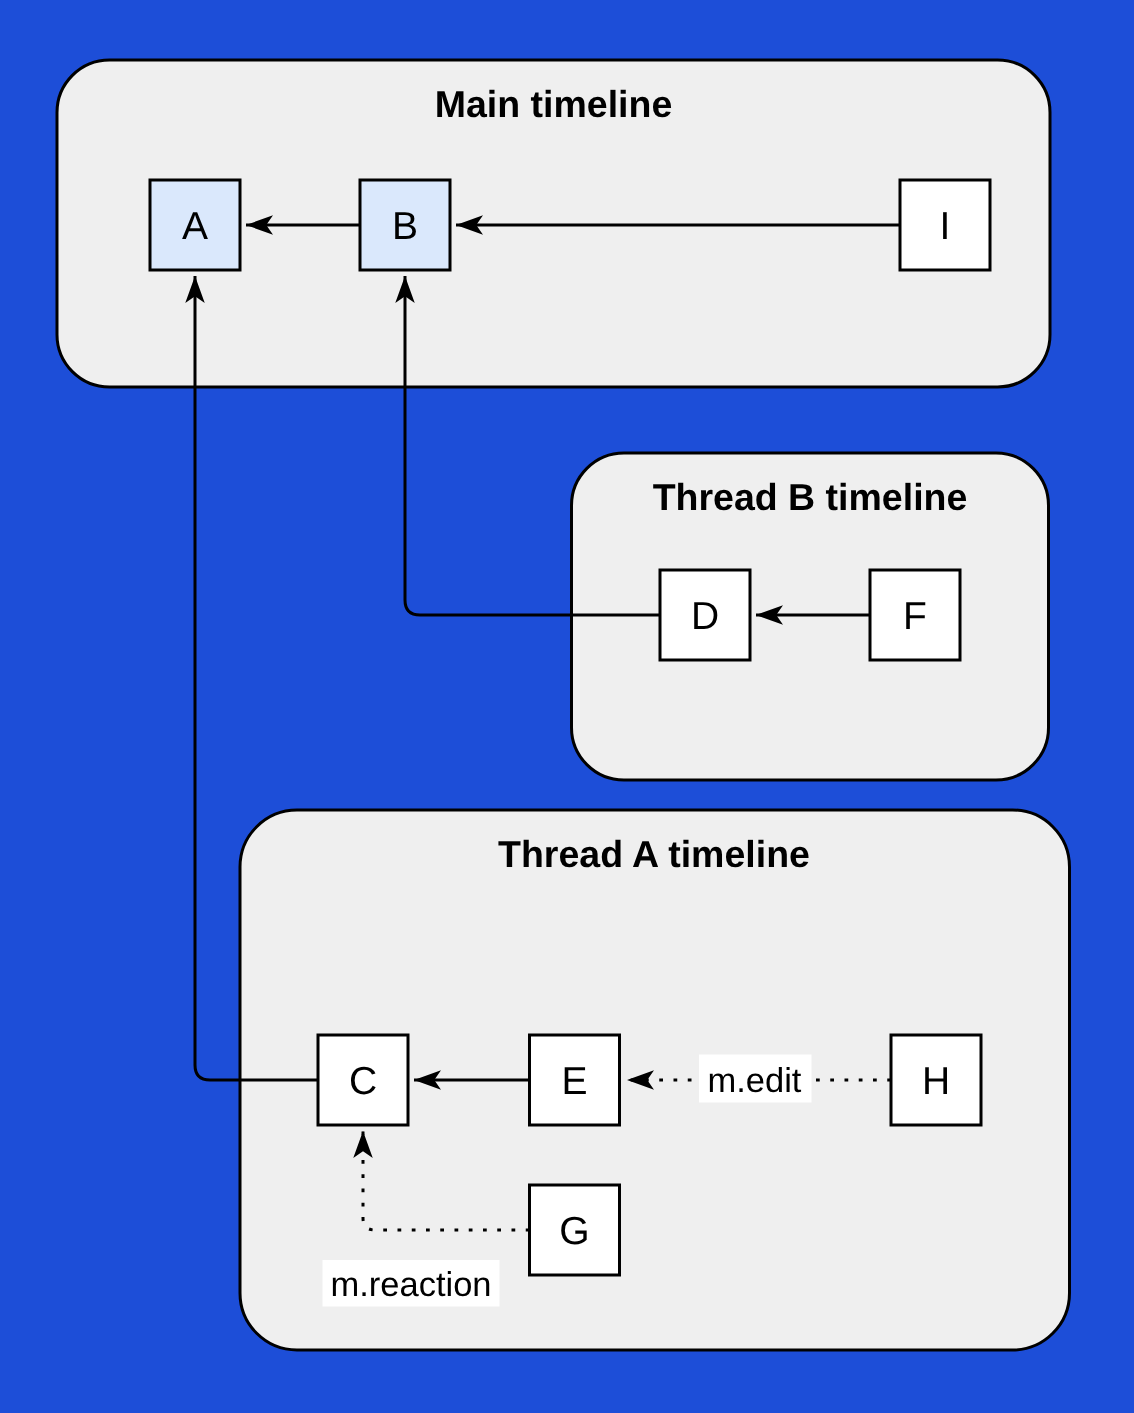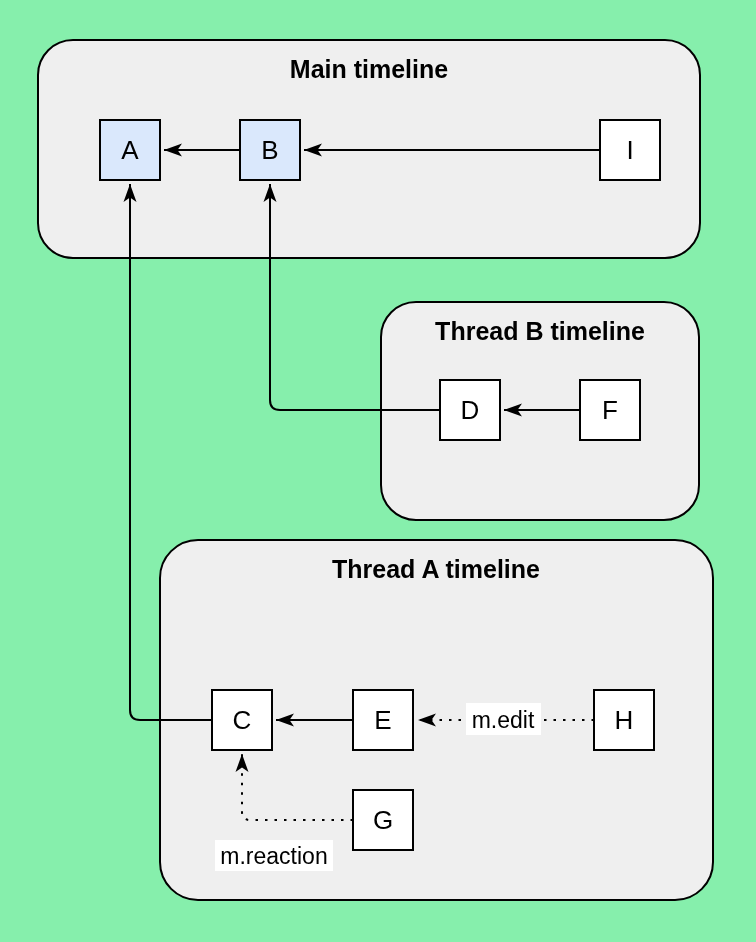--- a/index.html
+++ b/index.html
@@ -3,21 +3,21 @@
 <meta charset="utf-8">
 <style>
   html, body {
     margin: 0;
     padding: 0;
     background: #ffffff;
   }
   .canvas {
     width: 756px;
     height: 942px;
-    background: #86efac;
+    background: #1d4ed8;
     position: relative;
   }
   svg { display: block; }
   text {
     font-family: "Liberation Sans", sans-serif;
     fill: #000000;
   }
   .container-box {
     stroke: #000000;
     stroke-width: 2;

